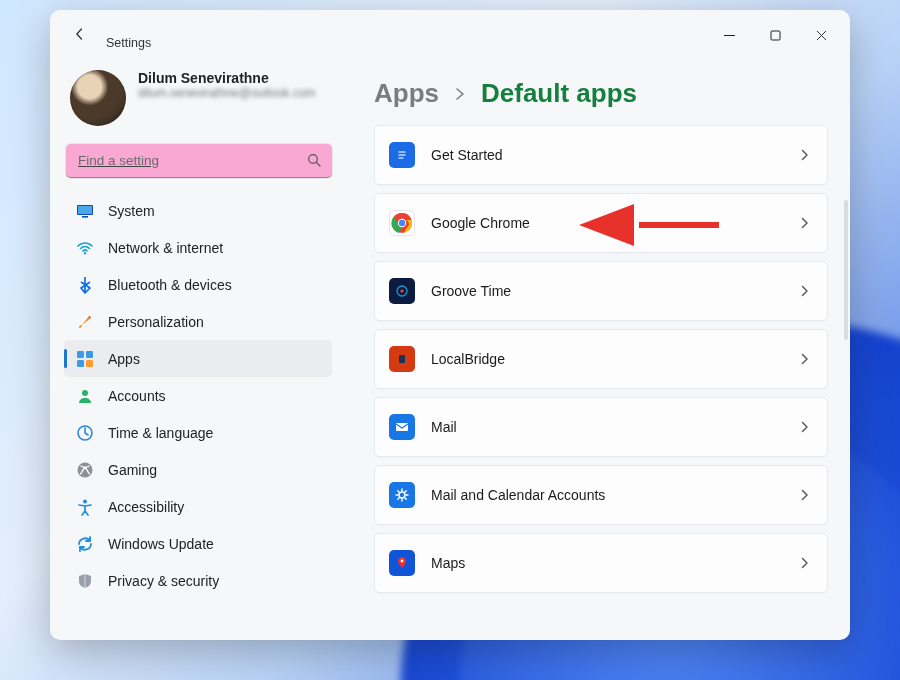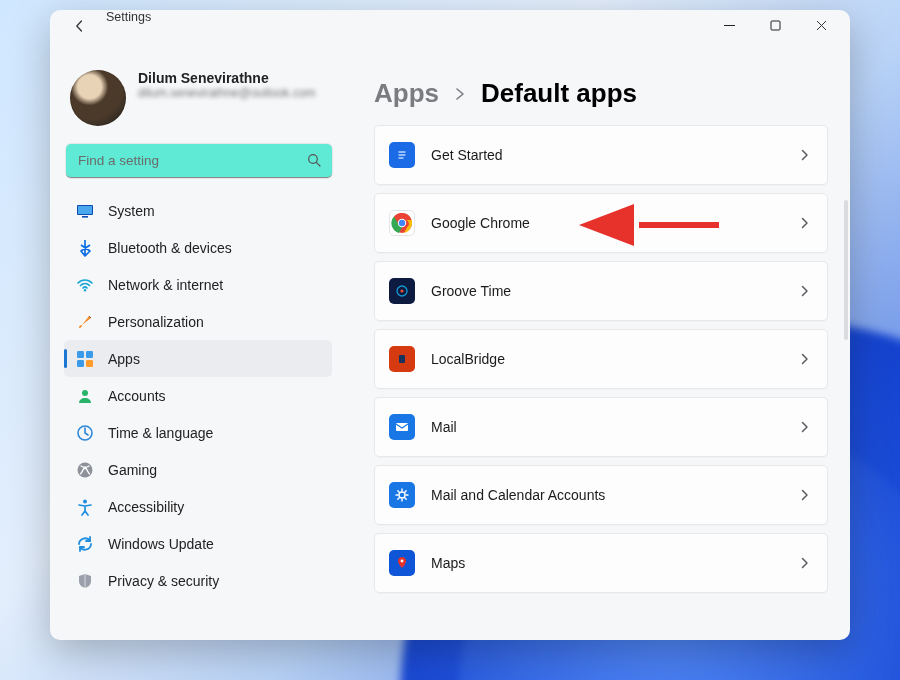--- a/index.html
+++ b/index.html
@@ -17,55 +17,56 @@
     background: radial-gradient(circle at 35% 35%, #2a63f0 0%, #0935c4 60%, transparent 75%); opacity: .95; }
   body::after  { width: 520px; height: 520px; right: -80px; bottom: -260px;
     background: radial-gradient(circle at 40% 40%, #6aa0ff 0%, rgba(106,160,255,0) 70%); opacity: .6; }
 
   .window {
     position: absolute; left: 50px; top: 10px; width: 800px; height: 630px;
     background: #f6f7f9; border-radius: 10px; box-shadow: 0 12px 40px rgba(0,0,0,.25);
     display: flex; flex-direction: column; overflow: hidden; z-index: 5;
   }
 
-  .titlebar { height: 40px; display: flex; align-items: flex-start; padding: 0 6px 0 14px; }
+  .titlebar { height: 40px; display: flex; align-items: flex-end; padding: 0 6px 0 14px; }
   .titlebar .back { width: 32px; height: 32px; display:flex; align-items:center; justify-content:center; border-radius:4px; }
   .titlebar .title { font-size: 12.5px; color:#333; margin-left: 10px; }
   .titlebar .spacer { flex:1; }
   .winbtn { width: 46px; height: 30px; display:flex; align-items:center; justify-content:center; color:#333; border-radius:0;}
 
   .body { flex:1; display:flex; min-height:0; }
 
   
   .sidebar { width: 298px; padding: 0 14px 10px 14px; display:flex; flex-direction:column; }
   .profile { display:flex; align-items:flex-start; gap:12px; padding: 20px 6px 18px 6px; }
   .avatar { width:56px; height:56px; border-radius:50%; background: radial-gradient(circle at 35% 30%, #e9d3b6 0 22%, #4b3a2a 35% 60%, #1b1b1b 100%); box-shadow: inset 0 0 0 1px rgba(0,0,0,.1);}
   .profile .name { font-size:14px; font-weight:600; color:#222;}
   .profile .mail { font-size:12px; color:#777; filter: blur(2px);}
   .search { position:relative; margin: 0 2px 14px 2px; }
   .search input{
     width:100%; height:34px; border:none; border-bottom:1px solid #8a8a8a;
-    background:#5eead4; border-radius:5px; padding:0 34px 0 12px; font-size:13.5px; color:#444;
+    background:#f9a8d4; border-radius:5px; padding:0 34px 0 12px; font-size:13.5px; color:#444;
     box-shadow: 0 0 0 1px #e5e6e9;
+    text-decoration: underline;
   }
   .search input::placeholder{ color:#6b6b6b;}
   .search .mag { position:absolute; right:10px; top:8px; color:#555;}
   .navlist { flex:1; overflow-y:auto; padding-right:2px; }
   .navlist::-webkit-scrollbar{ width:3px;} .navlist::-webkit-scrollbar-thumb{ background:#c9cbd0; border-radius:3px;}
   .navitem { display:flex; align-items:center; gap:14px; height:37px; padding:0 10px 0 12px; border-radius:5px; font-size:14px; color:#222; cursor:default; }
   .navitem.selected{ background:#eaecef; position:relative;}
   .navitem.selected::before{ content:""; position:absolute; left:0; top:9px; bottom:9px; width:3px; background:#1976d2; border-radius:3px;}
   .ico { width:18px; height:18px; display:flex; align-items:center; justify-content:center; }
 
   
   .main { flex:1; padding: 6px 6px 0 26px; position:relative; min-width:0; }
   .crumb { display:flex; align-items:center; gap:14px; padding: 22px 0 16px 0;}
   .crumb .parent { font-size:26px; font-weight:600; color:#7a7c80;}
   .crumb .sep    { color:#7a7c80; }
-  .crumb .leaf   { font-size:26px; font-weight:600; color:#000000;}
+  .crumb .leaf   { font-size:26px; font-weight:600; color:#15803d;}
   .list { position:relative; height: calc(100% - 78px); overflow:hidden; padding-right:16px;}
   .card {
     background:#fdfdfd; border:1px solid #e7e8eb; border-radius:5px;
     height:60px; display:flex; align-items:center; gap:16px; padding:0 16px 0 14px;
     margin-bottom:8px; box-shadow: 0 1px 0 rgba(0,0,0,.02);
   }
   .card .appico { width:26px; height:26px; border-radius:5px; display:flex; align-items:center; justify-content:center; flex:none;}
   .card .label { font-size:14px; color:#1b1b1b;}
   .card .chev  { margin-left:auto; color:#5a5c60;}
 
@@ -137,33 +138,33 @@
                 <rect x="1" y="3" width="16" height="10" rx="1" fill="#0b4db1"></rect>
                 <rect x="2" y="4" width="14" height="8" fill="#4aa7ee"></rect>
                 <rect x="6" y="14" width="6" height="1.6" fill="#0b4db1"></rect>
               </svg>
             </span>
           <span>System</span>
         </div>
         <div class="navitem">
           <span class="ico">
               <svg width="18" height="18" viewBox="0 0 18 18">
-                <path d="M9 1v16l5-5-9-6m9-0L5 12l4 5" fill="none" stroke="#0b6fe3" stroke-width="1.7" stroke-linejoin="round"></path>
-              </svg>
-            </span>
-          <span>Bluetooth &amp; devices</span>
-        </div>
-        <div class="navitem">
-          <span class="ico">
-              <svg width="18" height="18" viewBox="0 0 18 18">
                 <path d="M2 7c4-4 10-4 14 0M4.5 9.5c2.6-2.6 6.4-2.6 9 0M7 12c1.2-1.2 2.8-1.2 4 0" fill="none" stroke="#17a6d5" stroke-width="1.7" stroke-linecap="round"></path>
                 <circle cx="9" cy="14.2" r="1.2" fill="#17a6d5"></circle>
               </svg>
             </span>
           <span>Network &amp; internet</span>
+        </div>
+        <div class="navitem">
+          <span class="ico">
+              <svg width="18" height="18" viewBox="0 0 18 18">
+                <path d="M9 1v16l5-5-9-6m9-0L5 12l4 5" fill="none" stroke="#0b6fe3" stroke-width="1.7" stroke-linejoin="round"></path>
+              </svg>
+            </span>
+          <span>Bluetooth &amp; devices</span>
         </div>
         <div class="navitem">
           <span class="ico">
               <svg width="18" height="18" viewBox="0 0 18 18">
                 <path d="M3 15c0-2 1-3 3-3l7-9 2 2-9 7c0 2-1 3-3 3z" fill="#f38a2d"></path>
                 <path d="M13 3l2 2" stroke="#a7542a" stroke-width="1"></path>
               </svg>
             </span>
           <span>Personalization</span>
         </div>

